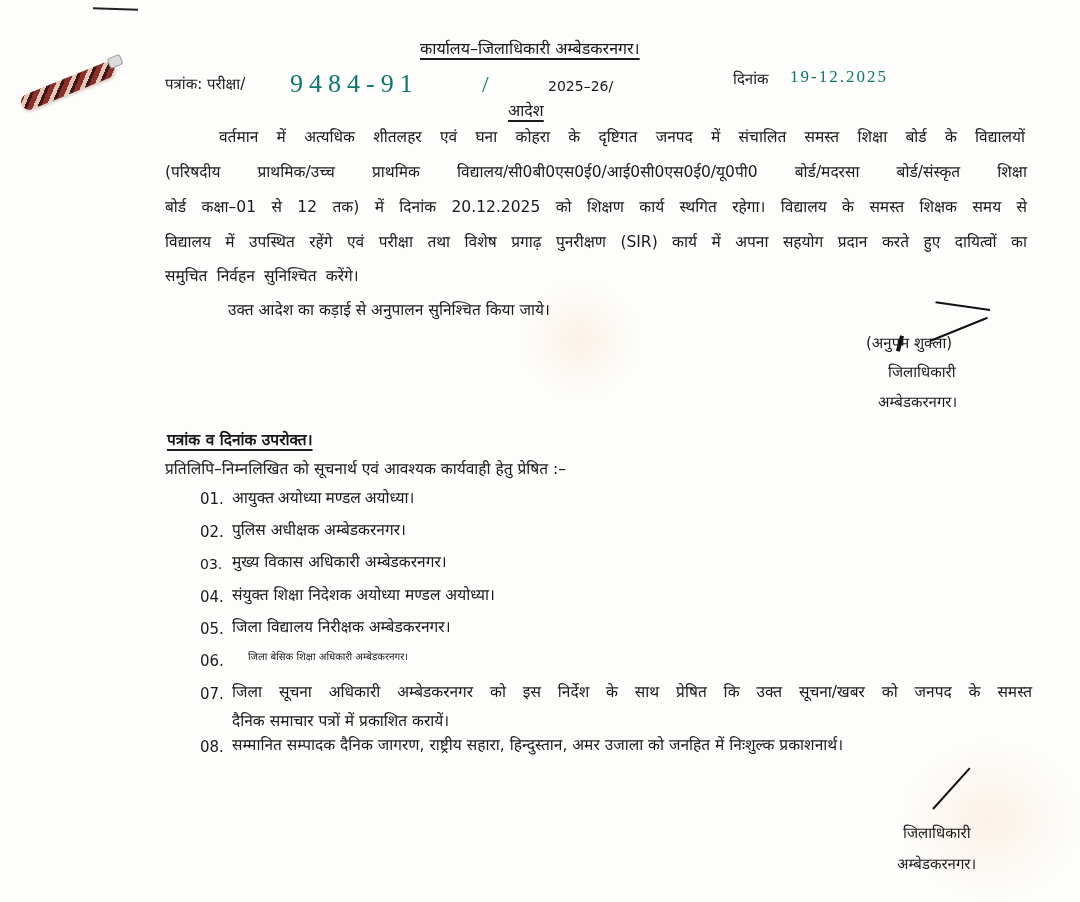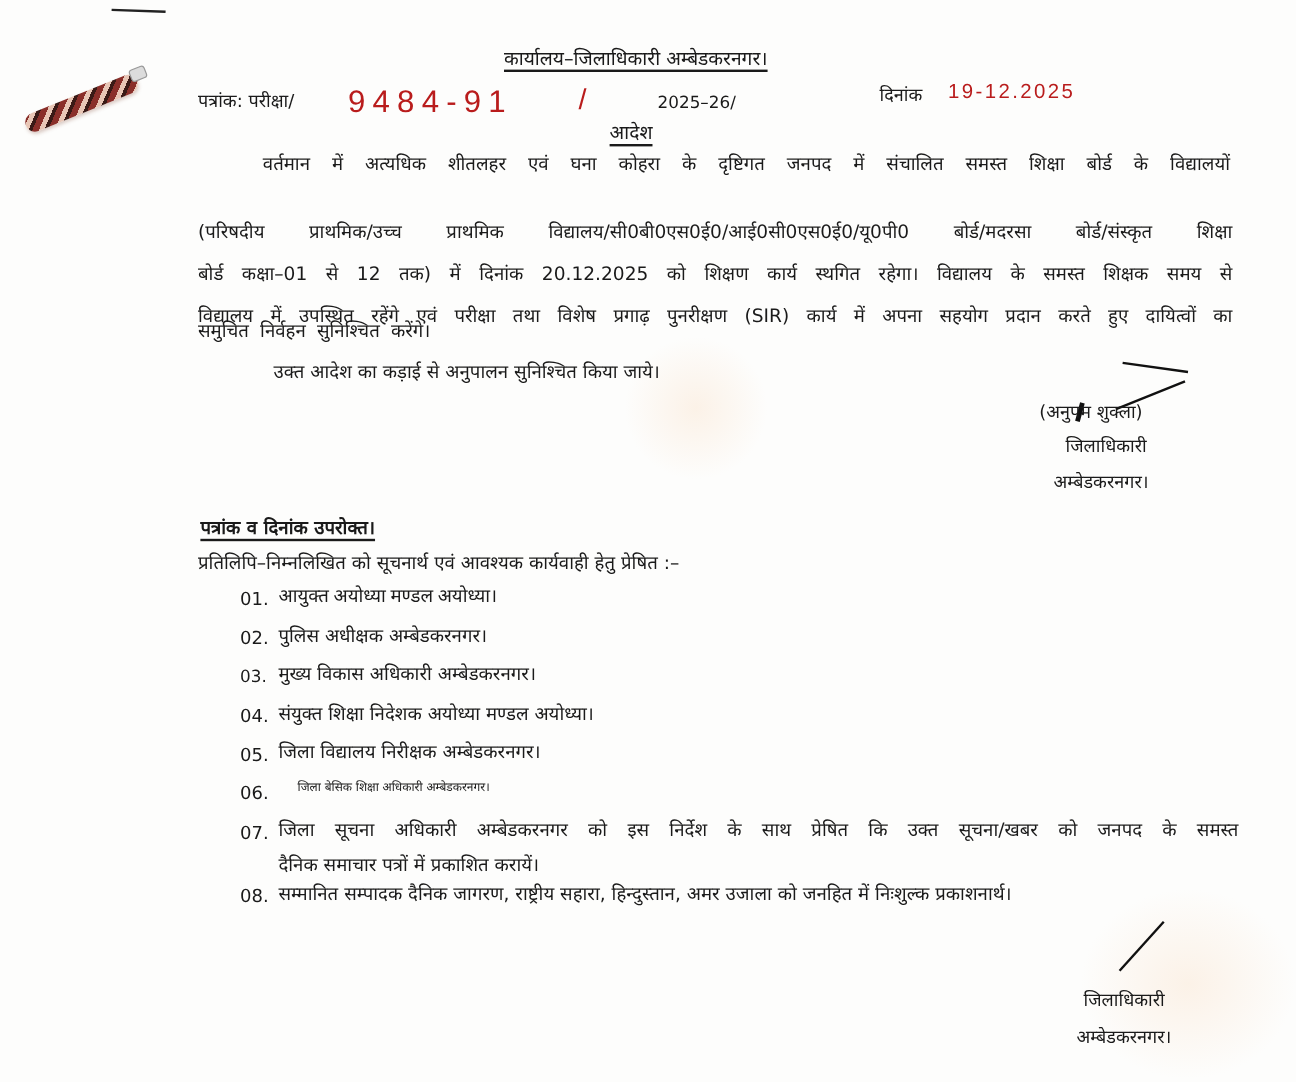--- a/index.html
+++ b/index.html
@@ -18,31 +18,30 @@
     }
     .abs { position: absolute; }
     .txt {
       font-size: 15px;
       line-height: 1;
       white-space: nowrap;
       letter-spacing: 0;
     }
     .u { text-decoration: underline; text-underline-offset: 4px; text-decoration-thickness: 1.5px; }
     .hand {
-      font-family: Liberation Sans, sans-serif;
+      font-family: Liberation Serif, serif;
       font-size: 26px;
-      color: #b91c1c;
+      color: #0f766e;
       letter-spacing: 3px;
       font-weight: normal;
     }
     .justify {
       text-align: justify;
       text-align-last: justify;
       white-space: normal;
-      margin-top: 21px;
     }
     .para-line { width: 862px; font-size: 15.5px; }
     
     .dash-top {
       left: 93px; top: 8px; width: 45px; height: 2px;
       background: #222; transform: rotate(2deg);
     }
     .braid {
       left: 18px; top: 78px; width: 100px; height: 16px;
       border-radius: 8px;

